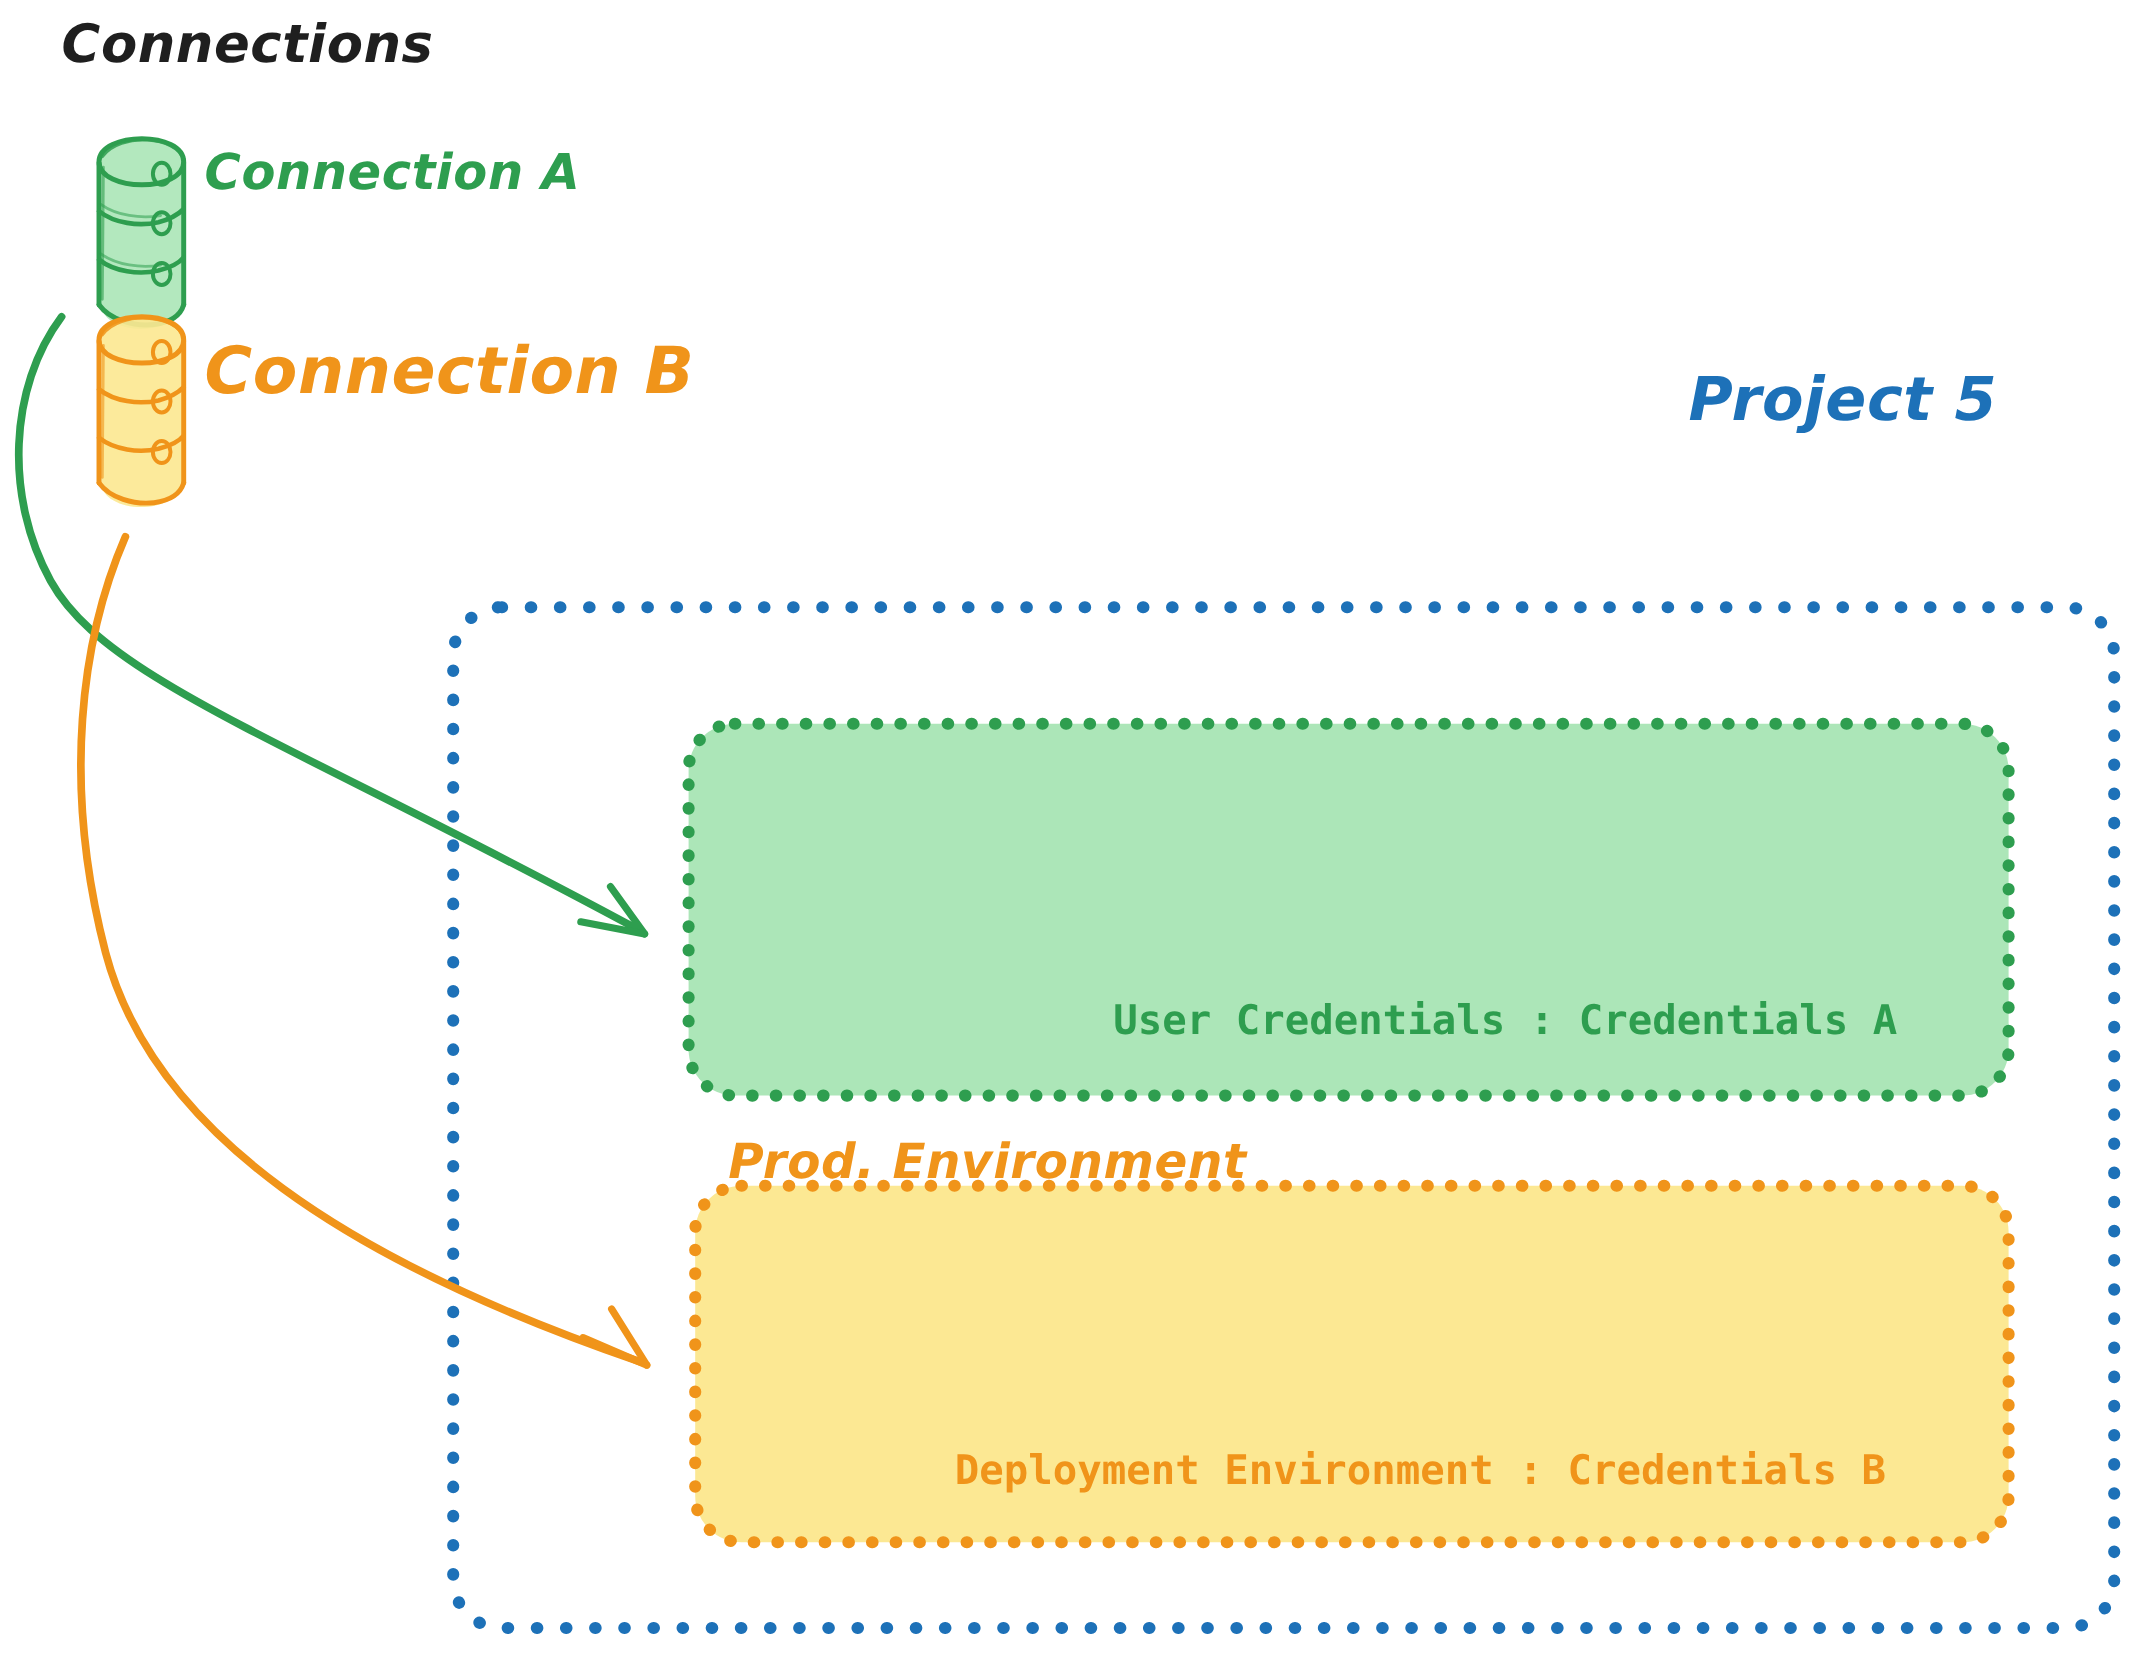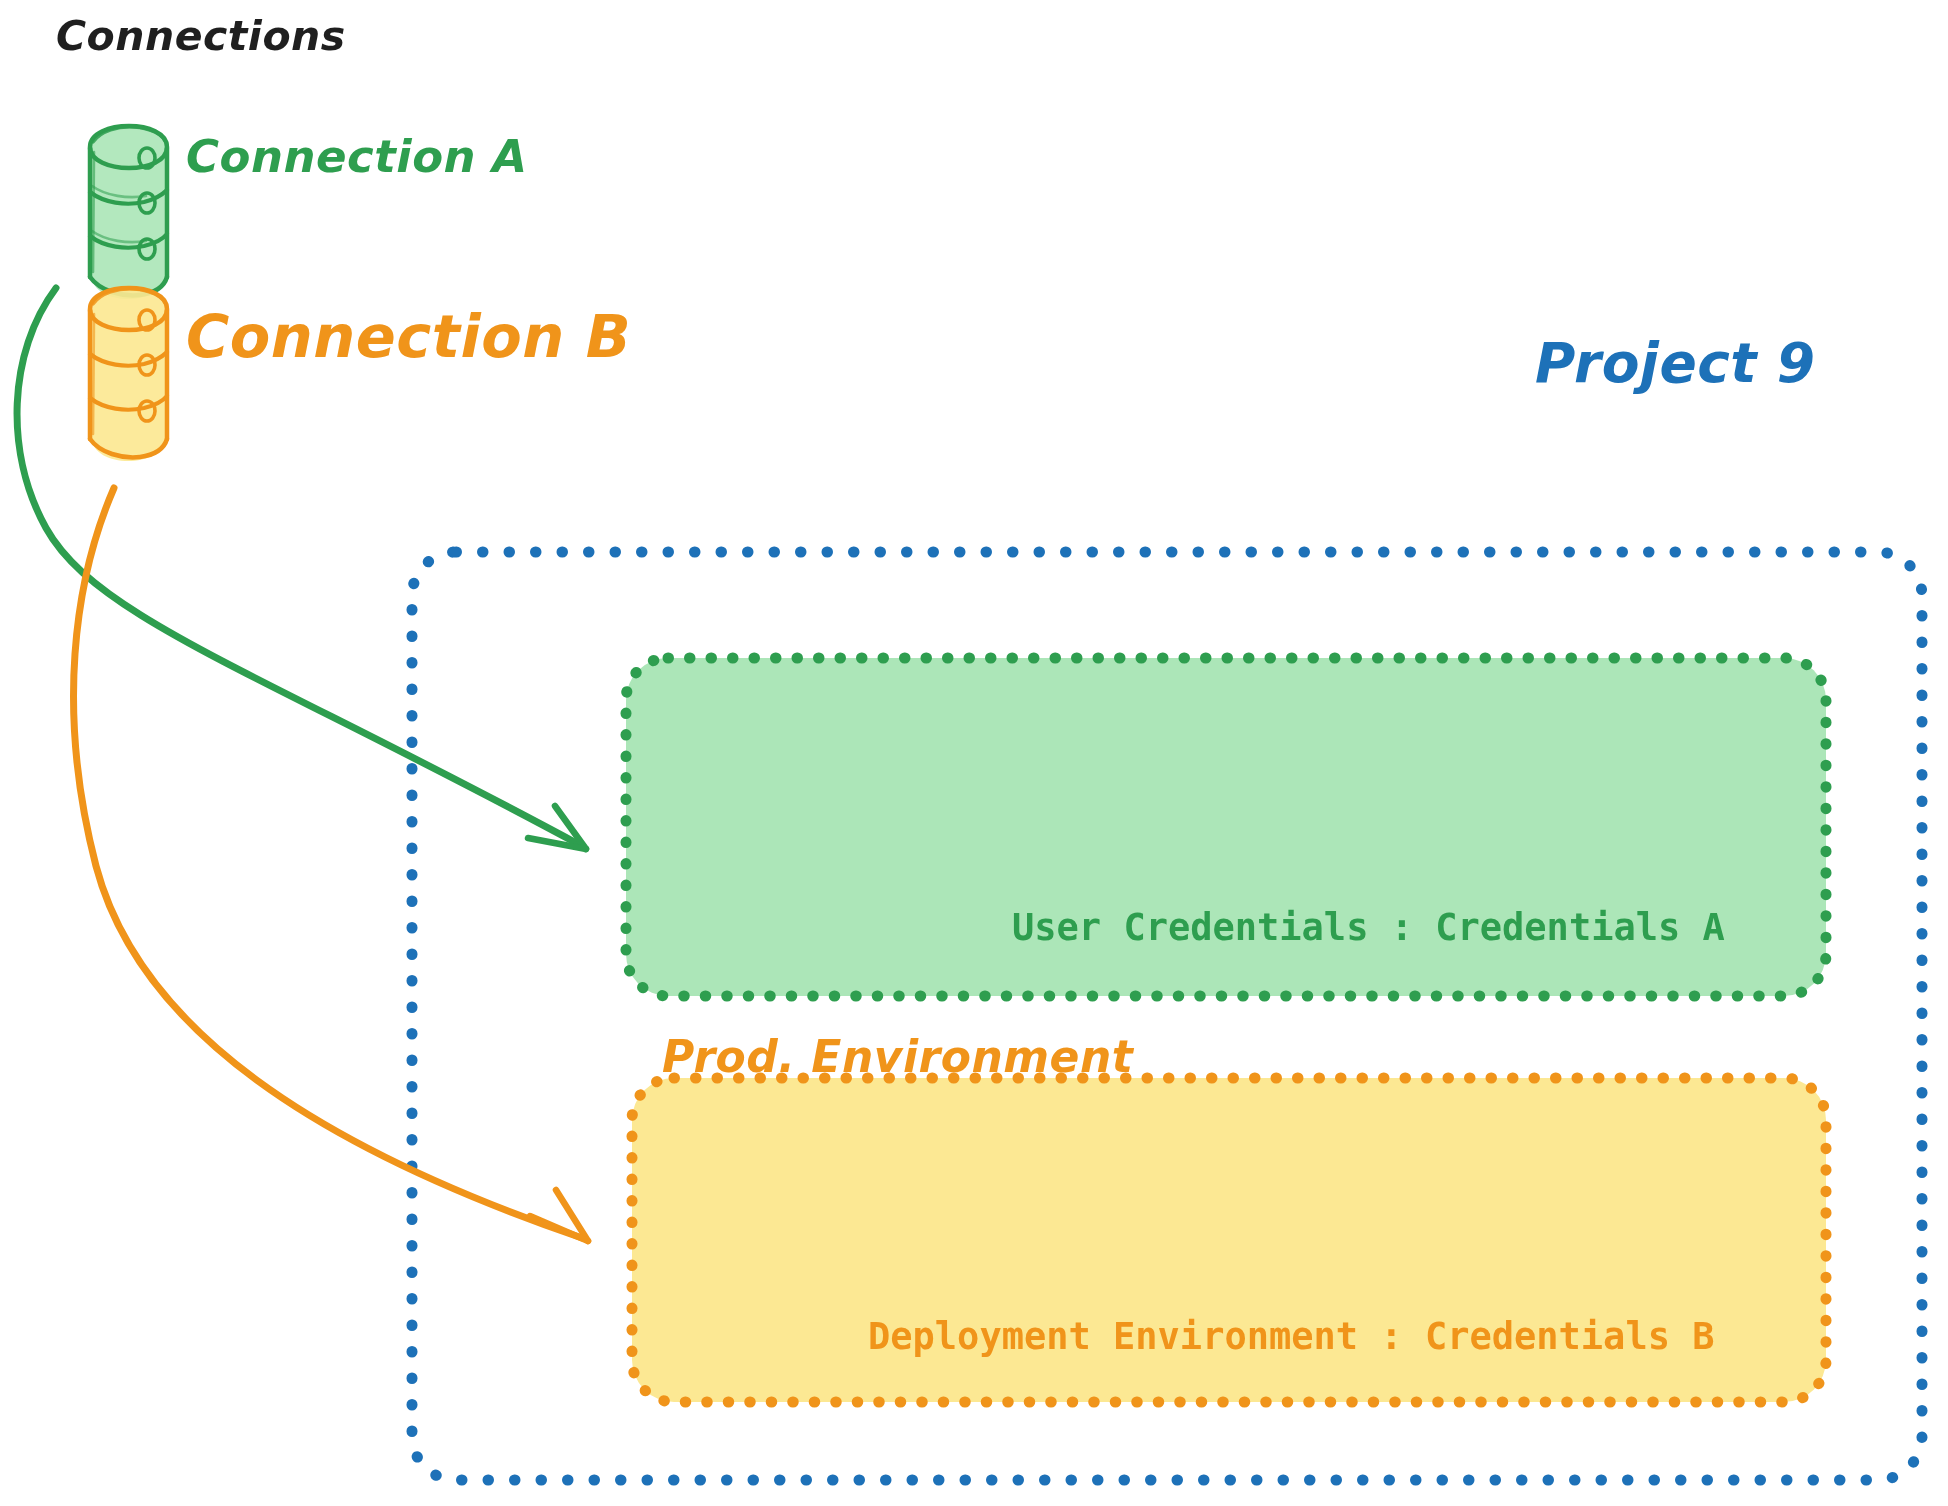--- a/index.html
+++ b/index.html
@@ -41,21 +41,21 @@
 
   .mono {
     font-family: "DejaVu Sans Mono", monospace;
     font-weight: 700;
     letter-spacing: 0px;
   }
 
   #title-connections {
     left: 56px;
     top: 16px;
-    font-size: 41px;
+    font-size: 48px;
     color: #1f1f1f;
   }
 
   #label-connection-a {
     left: 186px;
     top: 134px;
     font-size: 45px;
     color: #2E9E4F;
   }
 
@@ -189,21 +189,21 @@
     </g>
 
   </svg>
 
   <div class="txt handwriting" id="title-connections">Connections</div>
 
   <div class="txt handwriting" id="label-connection-a">Connection A</div>
 
   <div class="txt handwriting" id="label-connection-b">Connection B</div>
 
-  <div class="txt handwriting" id="label-project-1">Project 9</div>
+  <div class="txt handwriting" id="label-project-1">Project 5</div>
 
 
   <div class="txt mono" id="label-dev-creds">User Credentials : Credentials A</div>
 
   <div class="txt handwriting" id="label-prod-env">Prod. Environment</div>
 
   <div class="txt mono" id="label-prod-creds">Deployment Environment : Credentials B</div>
 
 </div>
 

